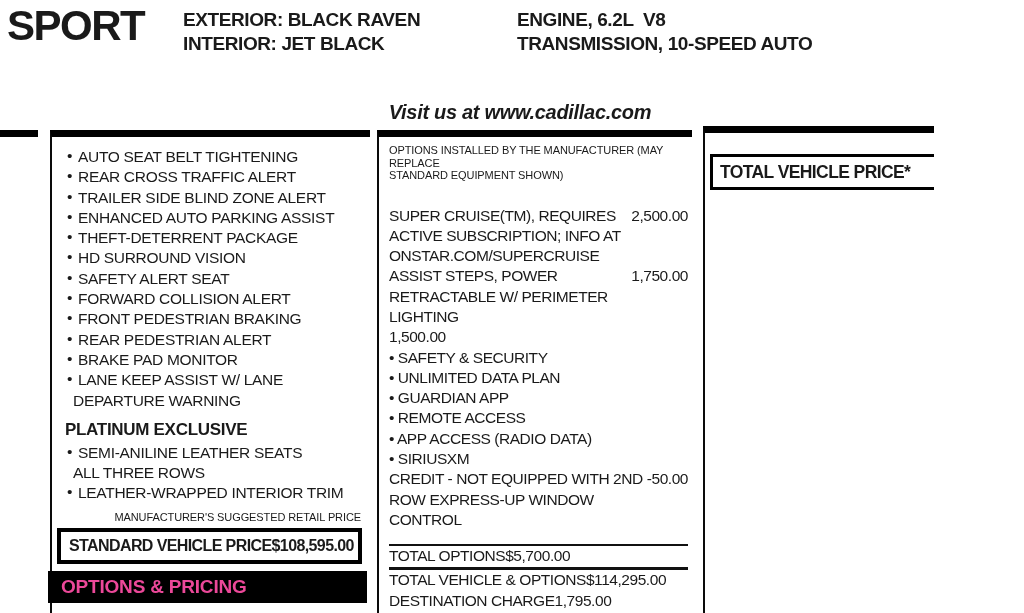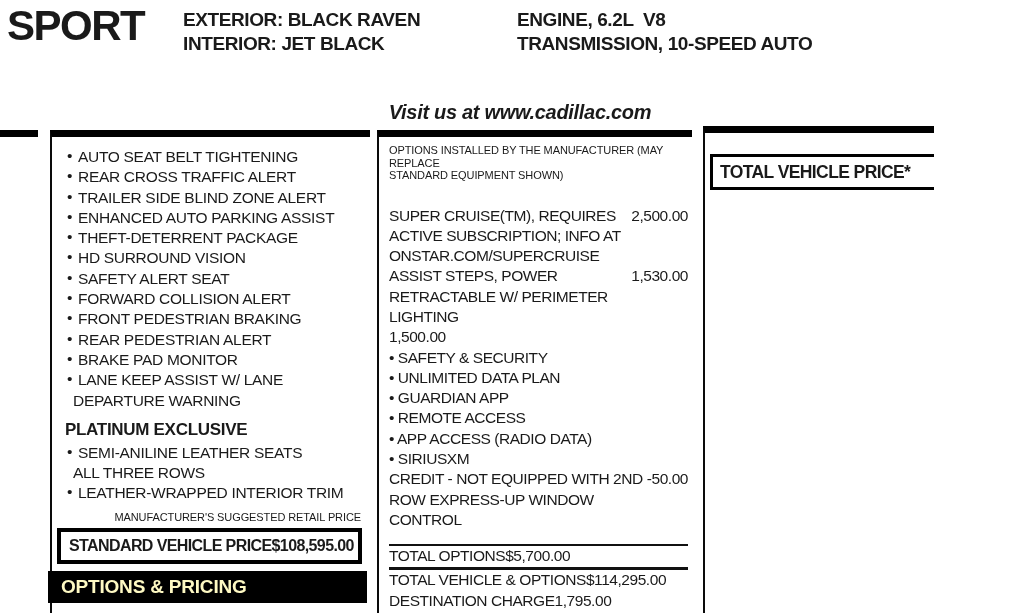--- a/index.html
+++ b/index.html
@@ -26,21 +26,21 @@
   .se-list{margin:10px 6px 0 0;font-size:15.5px;line-height:20.3px;letter-spacing:-0.3px;}
   .li{position:relative;}
   .bullet{position:absolute;left:15px;top:-1px;}
   .li-text{display:block;margin-left:21px;text-indent:5px;white-space:pre-line;}
   .plat-hdr{margin:9px 0 3px 13px;font-size:17px;font-weight:700;letter-spacing:-0.3px;}
   .msrp-note{margin:7px 9px 5px 0;text-align:right;font-size:11px;letter-spacing:-0.1px;}
   .price-box{margin:0 8px 0 5px;border:4px solid #000;display:flex;align-items:center;
              justify-content:space-between;padding:2px 9px 2px 8px;height:24px;
              font-size:16px;font-weight:700;letter-spacing:-0.6px;white-space:nowrap;}
   .banner{position:absolute;left:48px;top:571px;width:319px;height:32px;background:#000;
-          color:#fef9c3;box-sizing:border-box;display:flex;align-items:center;padding-left:13px;
+          color:#ec4899;box-sizing:border-box;display:flex;align-items:center;padding-left:13px;
           font-size:19px;font-weight:700;letter-spacing:-0.2px;}
 
   
   .disclaimer{margin:7px 6px 0 10px;font-size:11px;line-height:12.5px;
               letter-spacing:-0.1px;white-space:pre-line;}
   .opt-rows{margin:24px 4px 0 10px;font-size:15.5px;line-height:20.3px;letter-spacing:-0.45px;}
   .opt-row{display:flex;align-items:flex-start;justify-content:space-between;}
   .opt-name{white-space:pre-line;}
   .opt-price{text-align:right;white-space:nowrap;}
   .totals{margin:14px 4px 0 10px;font-size:15.5px;letter-spacing:-0.45px;}
@@ -152,21 +152,21 @@
     <div class="opt-row">
           <span class="opt-name">SUPER CRUISE(TM), REQUIRES
 ACTIVE SUBSCRIPTION; INFO AT
 ONSTAR.COM/SUPERCRUISE</span>
           <span class="opt-price">2,500.00</span>
         </div>
         <div class="opt-row">
           <span class="opt-name">ASSIST STEPS, POWER
 RETRACTABLE W/ PERIMETER
 LIGHTING</span>
-          <span class="opt-price">1,530.00</span>
+          <span class="opt-price">1,750.00</span>
         </div>
         <div class="opt-row">
           <span class="opt-price">1,500.00</span>
         </div>
         <div class="opt-row">
           <span class="opt-name">• SAFETY &amp; SECURITY</span>
           <span class="opt-price"></span>
         </div>
         <div class="opt-row">
           <span class="opt-name">• UNLIMITED DATA PLAN</span>

